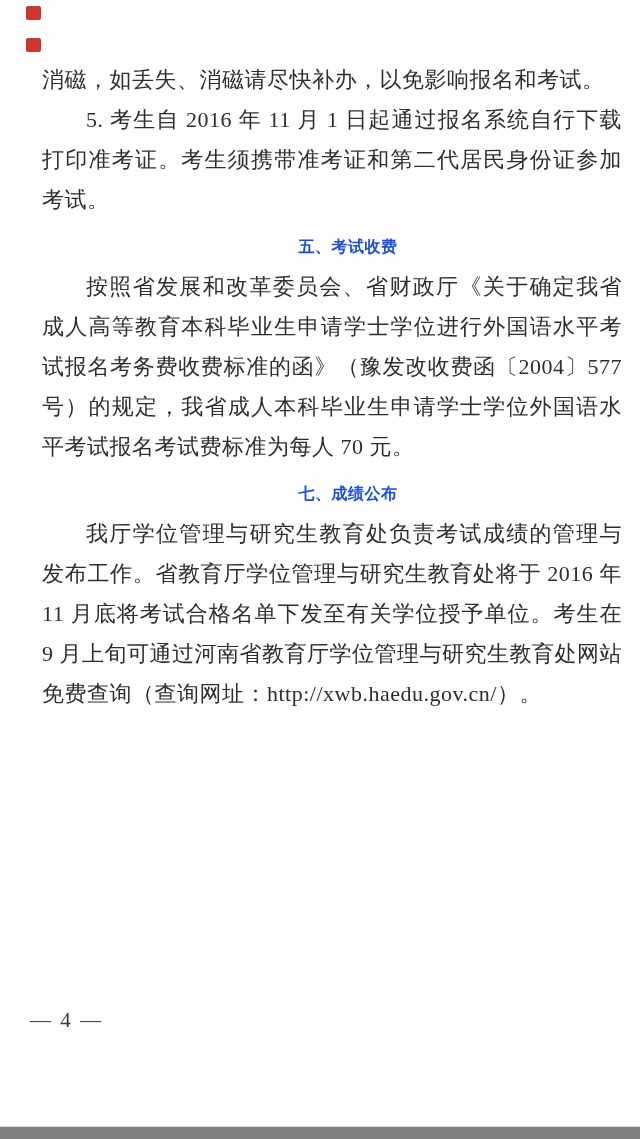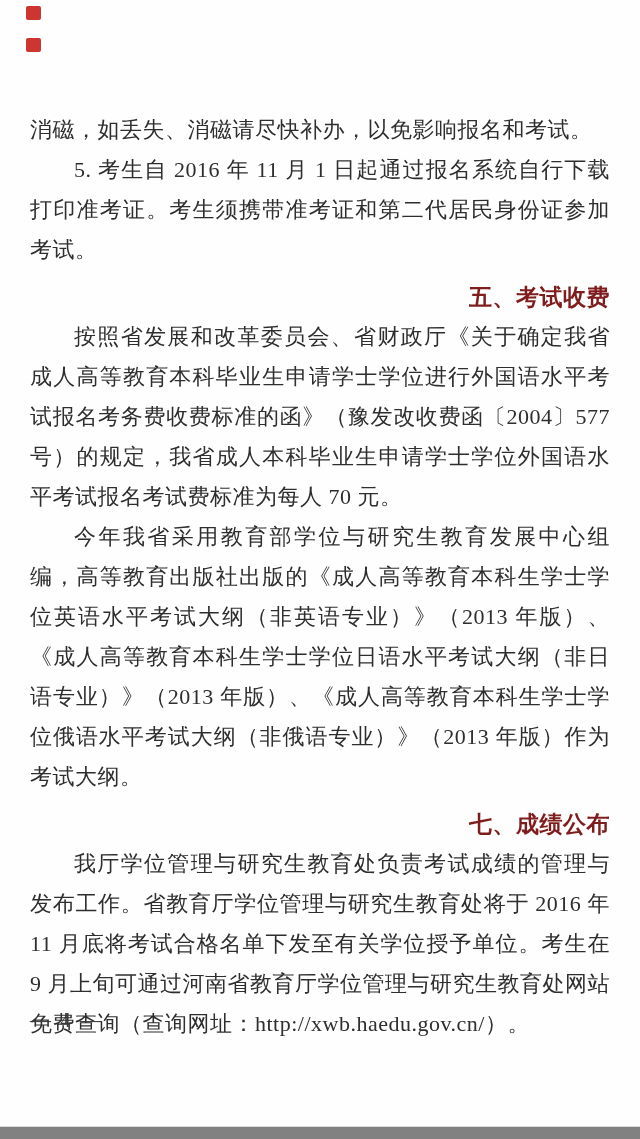--- a/index.html
+++ b/index.html
@@ -19,40 +19,40 @@
   .red-mark {
     position: absolute;
     width: 15px; height: 14px;
     background: #cf3530;
     border-radius: 2px;
   }
   .red-mark.m1 { left: 26px; top: 6px; }
   .red-mark.m2 { left: 26px; top: 38px; }
   .content {
     position: absolute;
-    left: 30px; top: 0;
+    left: 42px; top: 0;
     width: 580px;
-    padding-top: 110px;
+    padding-top: 60px;
     font-size: 22px;
     line-height: 40px;
     letter-spacing: 0.5px;
     text-align: justify;
     text-justify: inter-ideograph;
   }
   .para { margin: 0; }
   .para.indent { text-indent: 2em; }
   .sec-heading {
     margin: 7px 0 0 0;
     padding-left: 2em;
     font-family: "Liberation Sans", "DejaVu Sans", sans-serif;
     font-weight: bold;
-    font-size: 23px;
+    font-size: 16px;
     line-height: 40px;
-    color: #7f1d1d;
-    text-align: right;
+    color: #1d4ed8;
+    text-align: center;
   }
   .page-number {
     position: absolute;
     left: 30px; top: 1000px;
     font-size: 21px;
     line-height: 40px;
     letter-spacing: 2px;
     color: #3a3a3a;
   }
   .bottom-bar {
@@ -75,21 +75,20 @@
 
   <div class="content">
 
     <p class="para">消磁，如丢失、消磁请尽快补办，以免影响报名和考试。</p>
 
     <p class="para indent">5. 考生自 2016 年 11 月 1 日起通过报名系统自行下载打印准考证。考生须携带准考证和第二代居民身份证参加考试。</p>
 
     <h2 class="sec-heading">五、考试收费</h2>
     <p class="para indent">按照省发展和改革委员会、省财政厅《关于确定我省成人高等教育本科毕业生申请学士学位进行外国语水平考试报名考务费收费标准的函》（豫发改收费函〔2004〕577 号）的规定，我省成人本科毕业生申请学士学位外国语水平考试报名考试费标准为每人 70 元。</p>
 
-    <p class="para indent">今年我省采用教育部学位与研究生教育发展中心组编，高等教育出版社出版的《成人高等教育本科生学士学位英语水平考试大纲（非英语专业）》（2013 年版）、《成人高等教育本科生学士学位日语水平考试大纲（非日语专业）》（2013 年版）、《成人高等教育本科生学士学位俄语水平考试大纲（非俄语专业）》（2013 年版）作为考试大纲。</p>
 
     <h2 class="sec-heading">七、成绩公布</h2>
     <p class="para indent">我厅学位管理与研究生教育处负责考试成绩的管理与发布工作。省教育厅学位管理与研究生教育处将于 2016 年 11 月底将考试合格名单下发至有关学位授予单位。考生在 9 月上旬可通过河南省教育厅学位管理与研究生教育处网站免费查询（查询网址：http://xwb.haedu.gov.cn/）。</p>
 
   </div>
 
   <div class="page-number">— 4 —</div>
 
   <div class="bottom-bar"></div>
 

